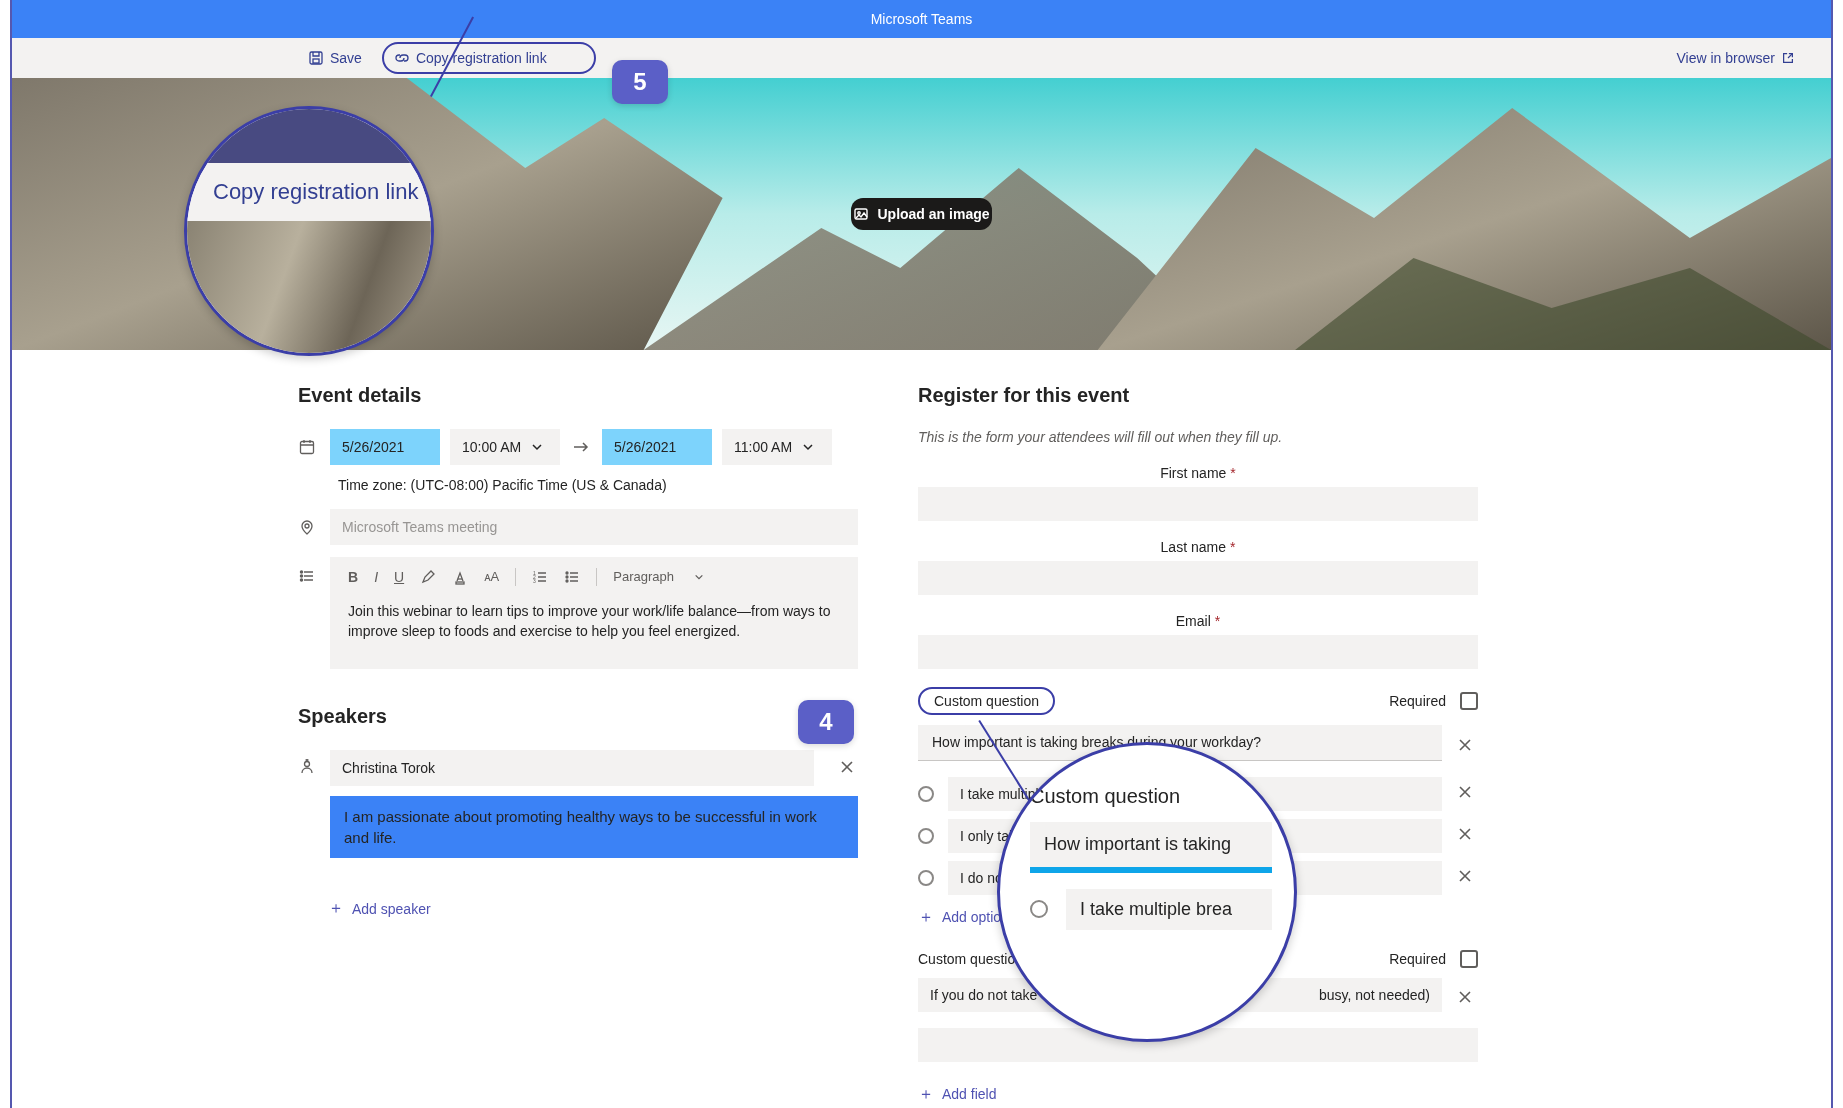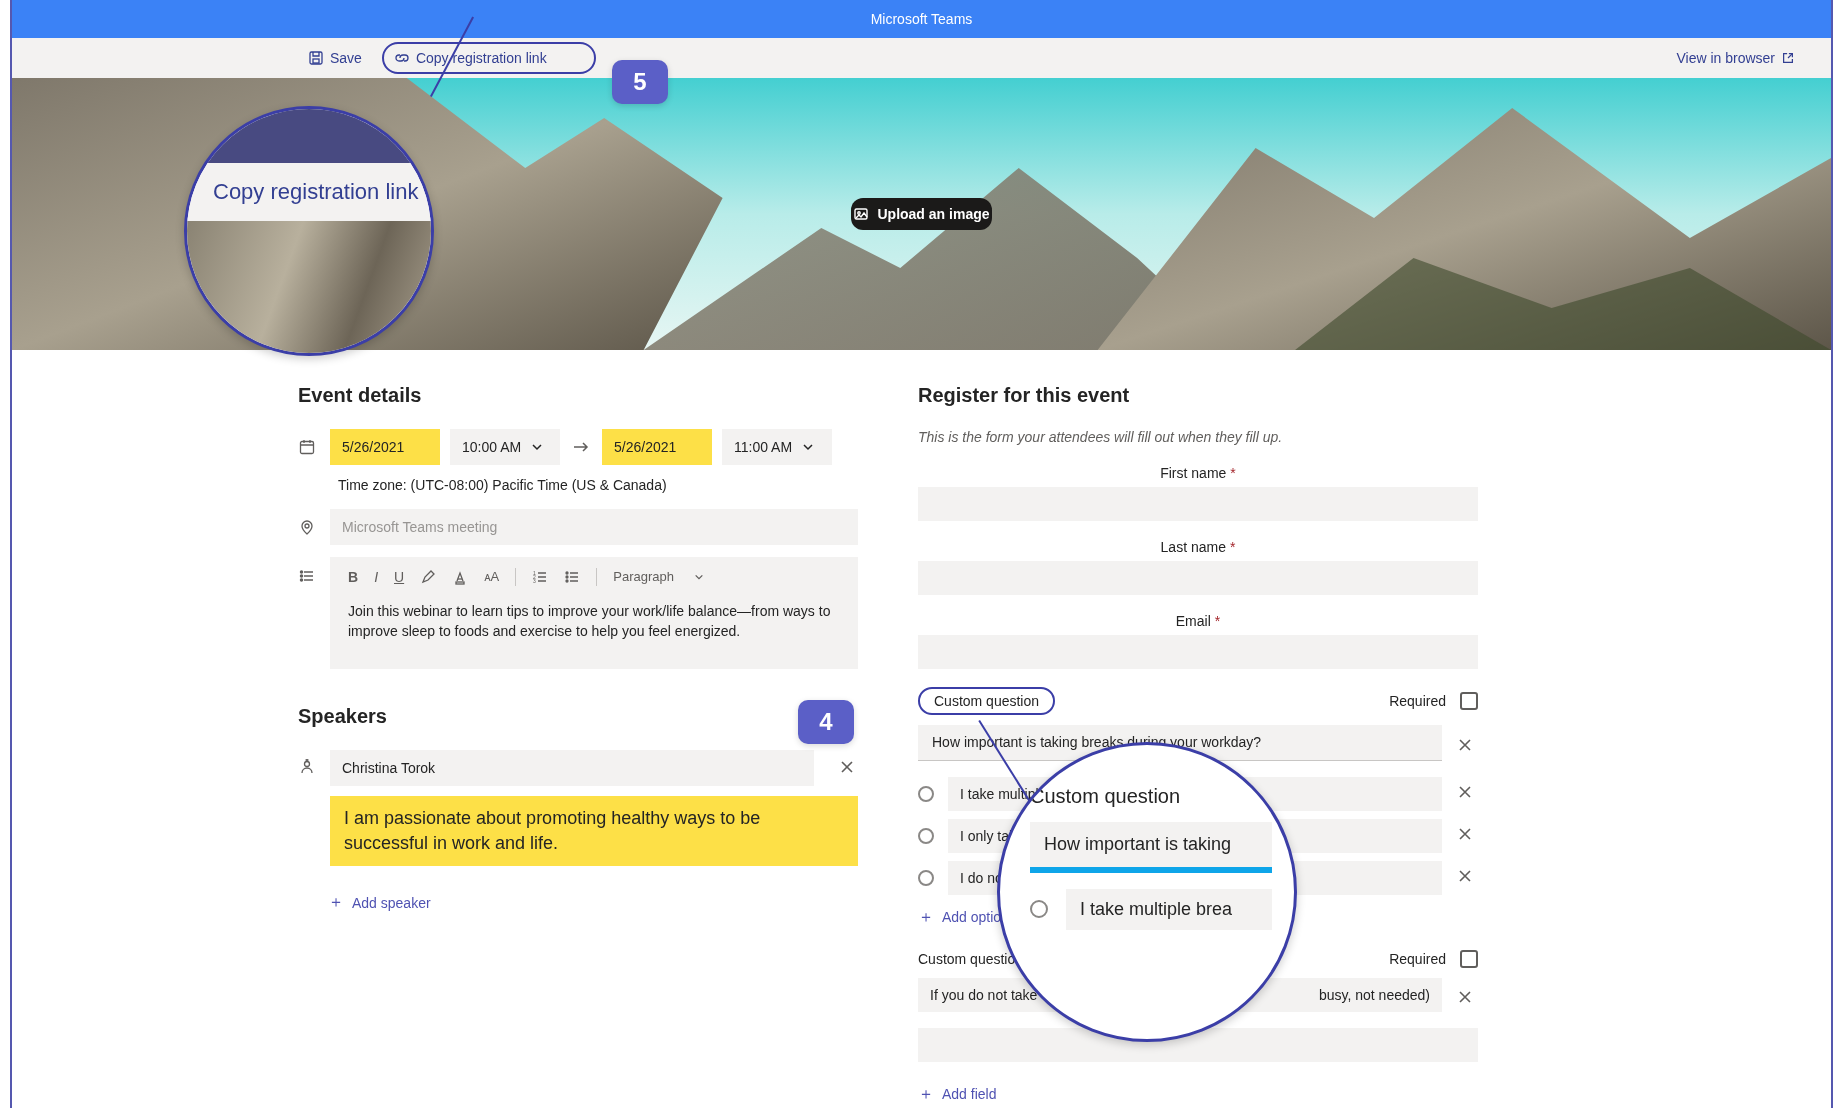--- a/index.html
+++ b/index.html
@@ -170,21 +170,21 @@
     height: 36px;
     display: flex;
     align-items: center;
     padding: 0 12px;
     font-size: 14px;
     flex: 1;
     color: #242424;
   }
   .field.placeholder { color:#979593; }
   .date-row { display:flex; gap:10px; align-items:center; flex:1; }
-  .datebox { background:#fde047; height:36px; display:flex; align-items:center; padding:0 12px; width:110px; }
+  .datebox { background:#7dd3fc; height:36px; display:flex; align-items:center; padding:0 12px; width:110px; }
   .timebox { background:#f3f2f1; height:36px; display:flex; align-items:center; padding:0 12px; gap:10px; width:110px; }
   .arrow-sep { width:22px; display:flex; justify-content:center; color:#605e5c; }
   .tz-line { font-size:14px; color:#242424; margin-left:40px; margin-bottom:16px; }
   .rtf {
     background: #f3f2f1;
     padding: 0;
   }
   .rtf-toolbar {
     height: 40px;
     display:flex; align-items:center; gap:16px;
@@ -197,25 +197,25 @@
     padding: 4px 18px 28px 18px;
     font-size: 14px;
     line-height: 1.45;
     color:#242424;
   }
 
   .speaker-name-row { display:flex; align-items:center; gap:22px; }
   .speaker-name-row .field { flex:1; }
   .close-icon { color:#605e5c; cursor:pointer; font-size:18px; padding:4px; }
   .bio {
-    background:#fde047;
+    background:#3b82f6;
     padding:10px 14px;
-    font-size:18px;
+    font-size:15px;
     line-height:1.4;
-    margin-bottom:10px;
+    margin-bottom:24px;
   }
   .linklike {
     color:#4f52b2;
     font-size:14px;
     display:inline-flex;
     align-items:center;
     gap:8px;
     cursor:pointer;
     padding:4px 0;
   }

